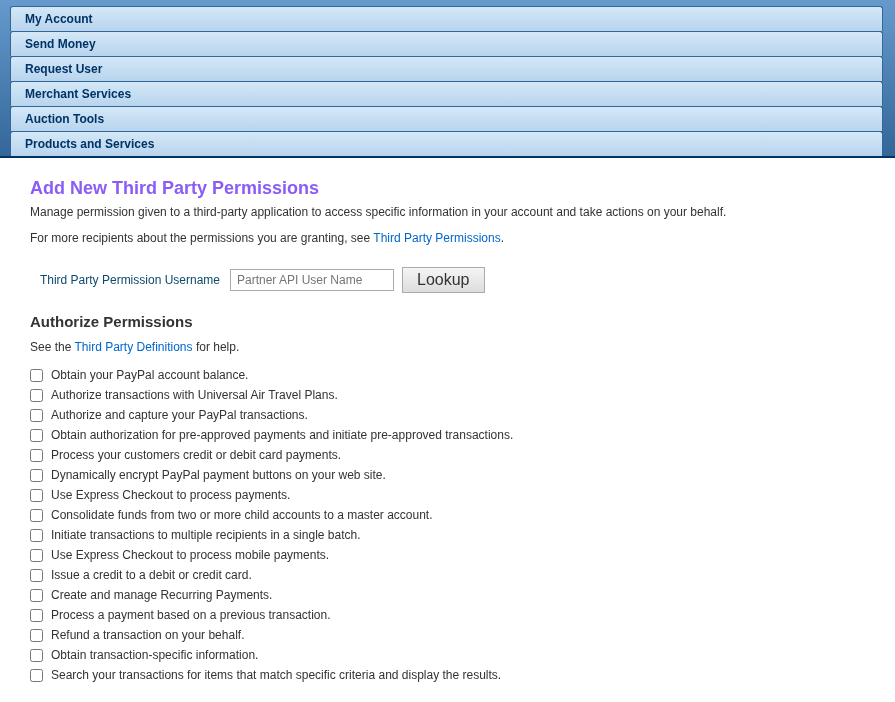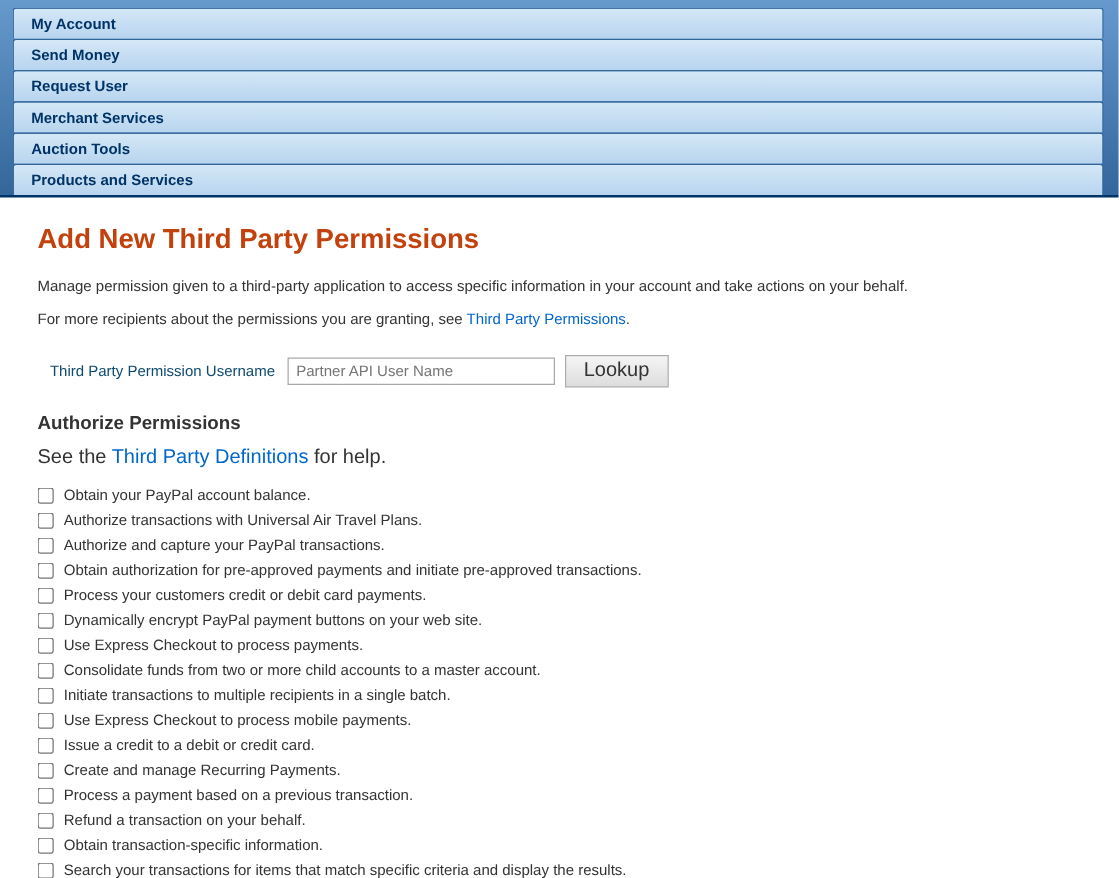--- a/index.html
+++ b/index.html
@@ -32,24 +32,24 @@
       border-radius: 3px 3px 0 0;
       white-space: nowrap;
     }
 
     
     .main-content {
       padding: 20px 30px;
     }
 
     .page-title {
-      color: #c2410c;
-      font-size: 22px;
-      font-weight: bold;
-      margin-bottom: 16px;
+      color: #8b5cf6;
+      font-size: 18px;
+      font-weight: bold;
+      margin-bottom: 4px;
     }
 
     .description {
       font-size: 12px;
       color: #333;
       margin-bottom: 8px;
       line-height: 1.5;
     }
 
     .link {
@@ -74,21 +74,21 @@
       color: #0c4a6e;
       min-width: 200px;
       text-align: right;
       padding-right: 10px;
     }
 
     .form-input {
       border: 1px solid #aaa;
       padding: 3px 6px;
       font-size: 12px;
-      width: 214px;
+      width: 164px;
       color: #a21caf;
     }
 
     .lookup-btn {
       margin-left: 8px;
       background: linear-gradient(to bottom, #f5f5f5, #ddd);
       border: 1px solid #aaa;
       padding: 3px 14px;
       font-size: 16px;
       cursor: pointer;
@@ -117,21 +117,21 @@
     
     .section-title {
       font-size: 15px;
       font-weight: bold;
       color: #333;
       margin-bottom: 10px;
       margin-top: 10px;
     }
 
     .help-text {
-      font-size: 16px;
+      font-size: 12px;
       color: #333;
       margin-bottom: 14px;
     }
 
     .permissions-list {
       list-style: none;
     }
 
     .permission-item {
       display: flex;

